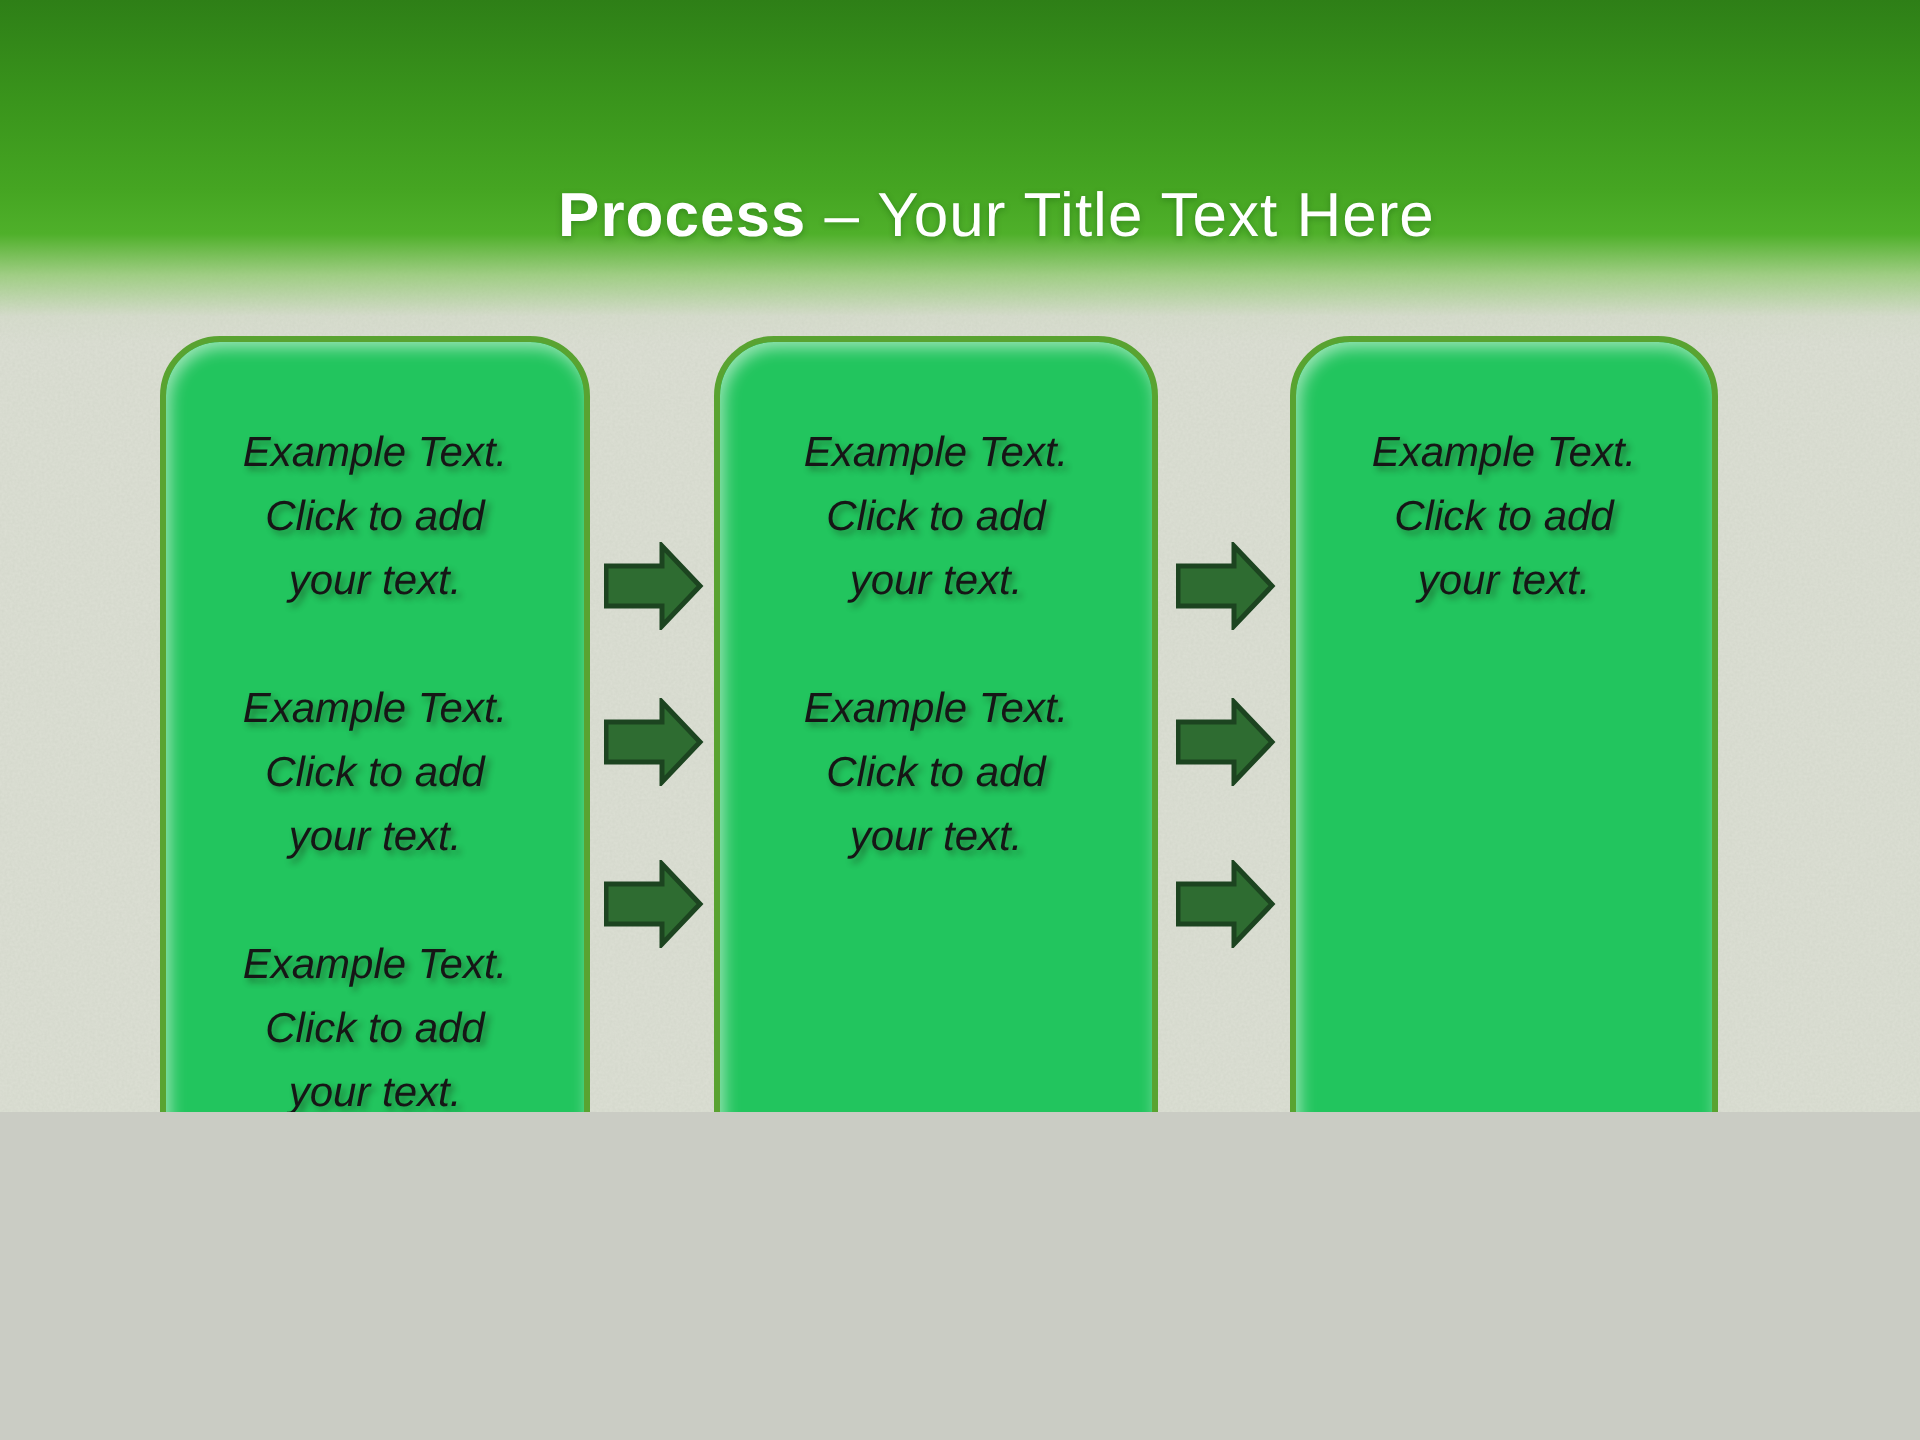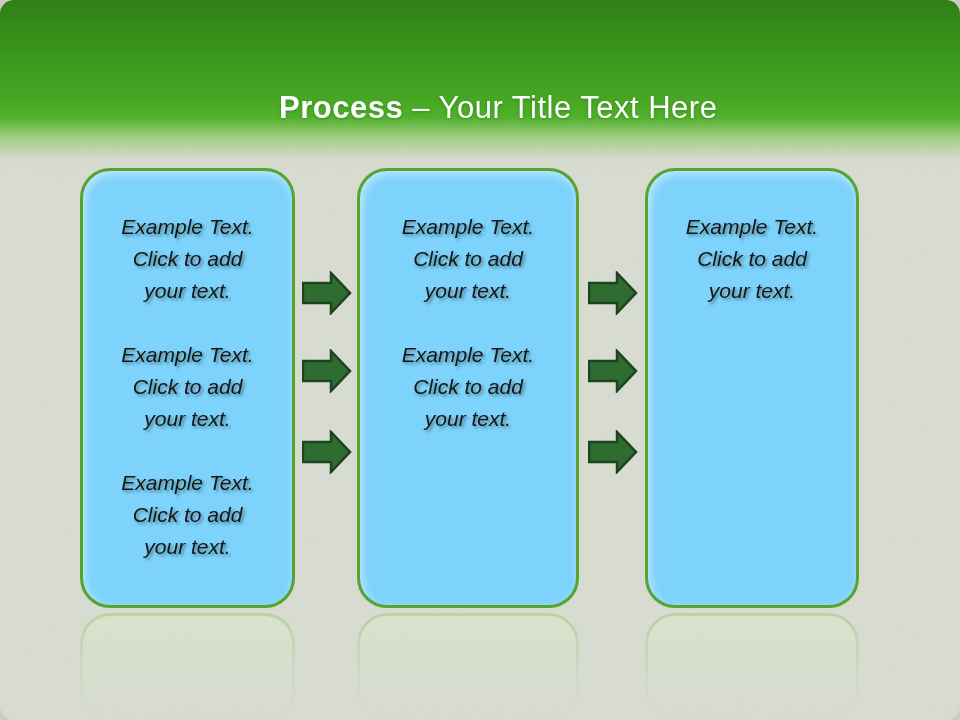--- a/index.html
+++ b/index.html
@@ -4,24 +4,23 @@
 <style>
   html, body {
     margin: 0; padding: 0;
     width: 960px; height: 720px;
     font-family: "Liberation Sans", sans-serif;
     background: #caccc4;
     overflow: hidden;
   }
   .slide {
     position: relative;
-    width: 960px; height: 720px;
+    width: 960px; height: 556px;
     background: #d3d7cb;
     overflow: hidden;
-    border-radius: 14px;
   }
   .noise-layer {
     position: absolute; inset: 0;
     z-index: 0;
     pointer-events: none;
   }
   .header-gradient {
     position: absolute; left: 0; top: 0;
     width: 960px; height: 172px;
     z-index: 1;
@@ -46,21 +45,21 @@
     white-space: pre;
     cursor: default;
   }
   .title-bold { font-weight: bold; }
   .title-rest { font-weight: normal; }
   .process-box {
     position: absolute;
     top: 168px;
     height: 440px;
     box-sizing: border-box;
-    background: #7dd3fc;
+    background: #22c55e;
     border: 3px solid #59a331;
     border-radius: 30px;
     z-index: 2;
     padding: 40px 14px 0 14px;
     text-align: center;
     box-shadow: inset 2px 3px 8px rgba(255,255,255,0.55);
   }
   .box-1 { left: 80px;  width: 215px; }
   .box-2 { left: 357px; width: 222px; }
   .box-3 { left: 645px; width: 214px; }

